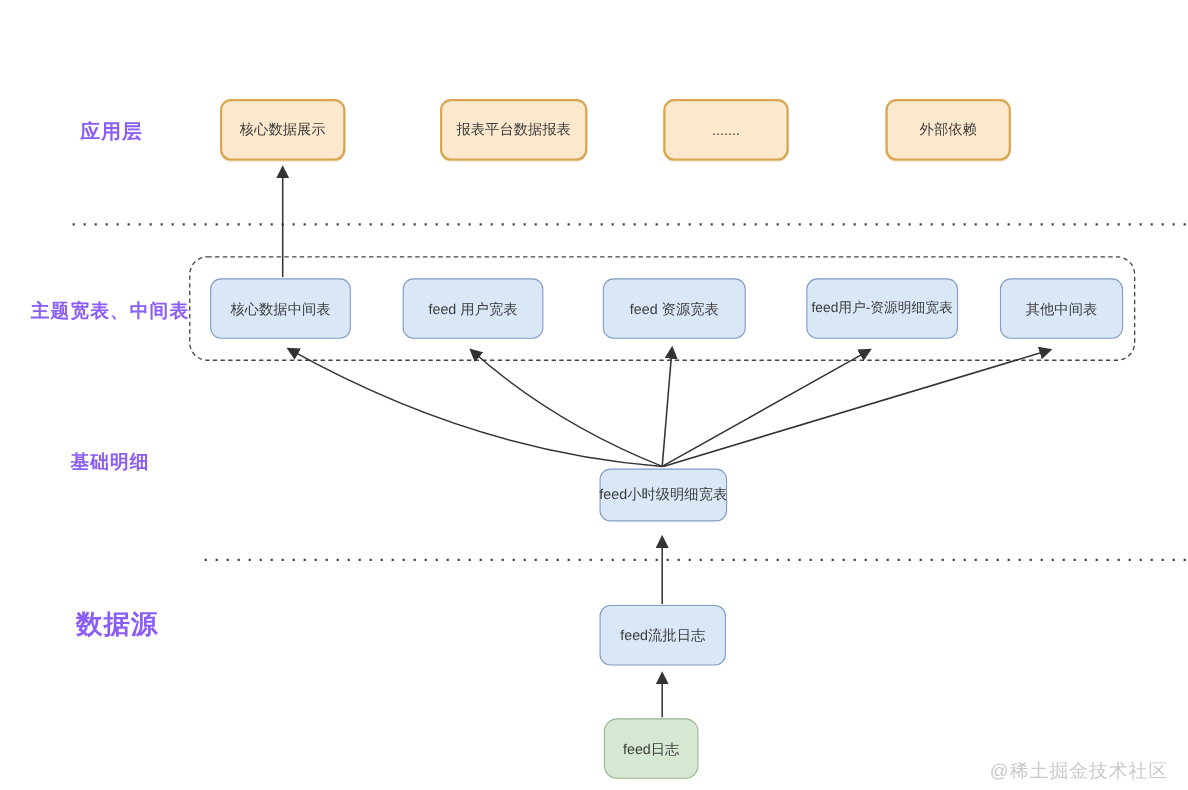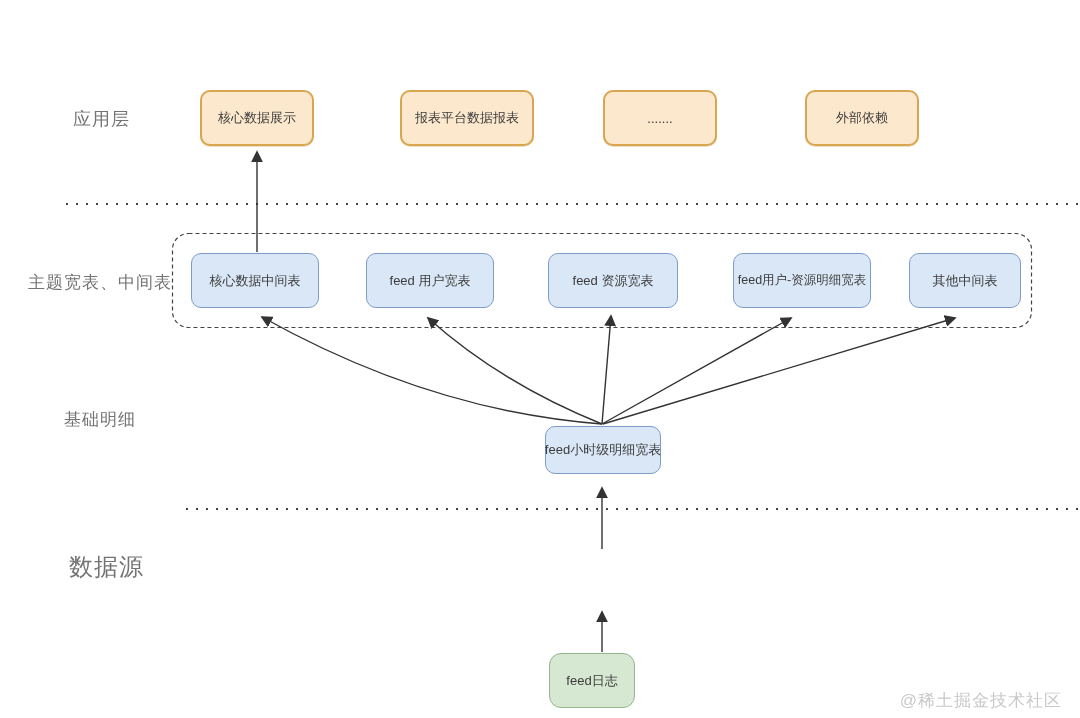--- a/index.html
+++ b/index.html
@@ -16,22 +16,22 @@
     overflow: hidden;
   }
   .arrow-layer {
     position: absolute;
     left: 0; top: 0;
     width: 1080px; height: 718px;
     pointer-events: none;
   }
   .row-label {
     position: absolute;
-    font-weight: normal;
-    color: #737373;
+    font-weight: bold;
+    color: #8b5cf6;
     white-space: nowrap;
     letter-spacing: 1px;
   }
   .node {
     position: absolute;
     box-sizing: border-box;
     display: flex;
     align-items: center;
     justify-content: center;
     border-radius: 10px;
@@ -104,17 +104,18 @@
   <div class="node node-app" style="left:805px; top:90px; width:114px; height:56px;">外部依赖</div>
 
   <div class="node node-theme" style="left:191px; top:253px; width:128px; height:55px;">核心数据中间表</div>
   <div class="node node-theme" style="left:366px; top:253px; width:128px; height:55px;">feed 用户宽表</div>
   <div class="node node-theme" style="left:548px; top:253px; width:130px; height:55px;">feed 资源宽表</div>
   <div class="node node-theme" style="left:909px; top:253px; width:112px; height:55px;">其他中间表</div>
   <div class="node node-theme" style="left:733px; top:253px; width:138px; height:55px; font-size:12.5px;">feed用户-资源明细宽表</div>
 
   <div class="node node-theme" style="left:545px; top:426px; width:116px; height:48px;">feed小时级明细宽表</div>
 
+  <div class="node node-theme" style="left:545px; top:550px; width:115px; height:55px;">feed流批日志</div>
   <div class="node node-source" style="left:549px; top:653px; width:86px; height:55px;">feed日志</div>
 
   <div class="watermark">@稀土掘金技术社区</div>
 
 </div>
 
 </body></html>

